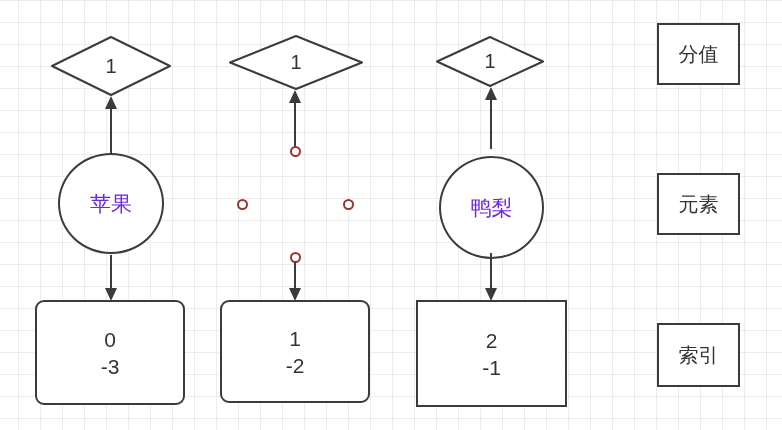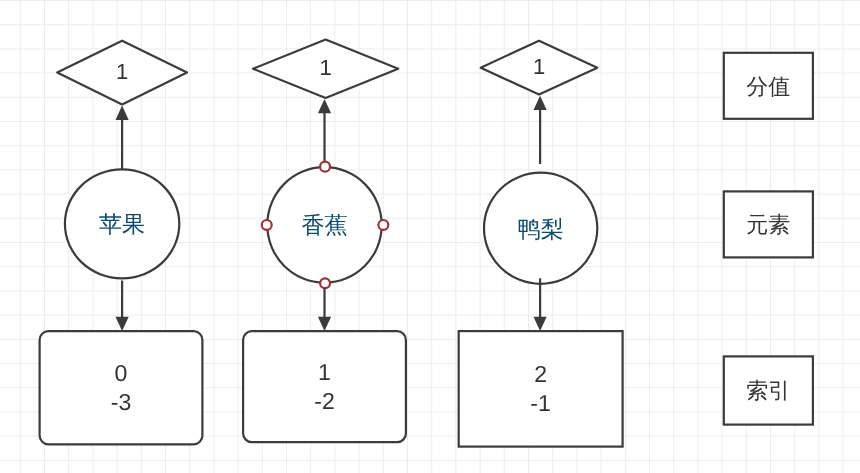--- a/index.html
+++ b/index.html
@@ -18,21 +18,21 @@
   svg.diamond polygon{fill:#ffffff;stroke:#3b3b3b;stroke-width:2;stroke-linejoin:round;}
   .lbl{
     position:absolute;display:flex;align-items:center;justify-content:center;
     font-size:20px;color:#333333;pointer-events:none;
   }
   .circle{
     position:absolute;border:2px solid #3b3b3b;border-radius:50%;
     background:#ffffff;box-sizing:border-box;
     display:flex;align-items:center;justify-content:center;
   }
-  .circle span{font-size:21px;color:#0c4a6e;}
+  .circle span{font-size:21px;color:#6d28d9;}
   .index-box{
     position:absolute;border:2px solid #3b3b3b;background:#ffffff;box-sizing:border-box;
     display:flex;flex-direction:column;align-items:center;justify-content:center;
   }
   .index-box.rounded{border-radius:9px;}
   .index-box .line{font-size:21px;line-height:27px;color:#333333;}
   .legend-box{
     position:absolute;left:657px;width:83px;height:62px;
     border:2px solid #3b3b3b;background:#ffffff;box-sizing:border-box;
     display:flex;align-items:center;justify-content:center;
@@ -74,23 +74,20 @@
   </div>
 
   <svg class="diamond" style="left:228px;top:34px;width:136px;height:57px">
     <polygon points="68,2 134,28.5 68,55 2,28.5"></polygon>
   </svg>
   <div class="lbl" style="left:230px;top:36px;width:132px;height:53px">1</div>
 
   <div class="arrow-up" style="left:289px;top:90px"></div>
   <div class="edge-line" style="left:294px;top:102px;height:47px"></div>
 
-  <div class="circle" style="left:242px;top:151px;width:106px;height:107px">
-    <span>香蕉</span>
-  </div>
   <div class="cp" style="left:290px;top:146px"></div>
   <div class="cp" style="left:237px;top:199px"></div>
   <div class="cp" style="left:343px;top:199px"></div>
   <div class="cp" style="left:290px;top:252px"></div>
 
   <div class="edge-line" style="left:294px;top:262px;height:27px"></div>
   <div class="arrow-down" style="left:289px;top:288px"></div>
 
   <div class="index-box rounded" style="left:220px;top:300px;width:150px;height:103px">
     <div class="line">1</div>
@@ -110,21 +107,21 @@
   </div>
 
   <div class="edge-line" style="left:490px;top:253px;height:36px"></div>
   <div class="arrow-down" style="left:485px;top:288px"></div>
 
   <div class="index-box" style="left:416px;top:300px;width:151px;height:107px">
     <div class="line">2</div>
     <div class="line">-1</div>
   </div>
 
-  <div class="legend-box" style="top:47px">
+  <div class="legend-box" style="top:23px">
     <span>分值</span>
   </div>
   <div class="legend-box" style="top:323px;height:64px">
     <span>索引</span>
   </div>
   <div class="legend-box" style="top:173px">
     <span>元素</span>
   </div>
 
 </div>

